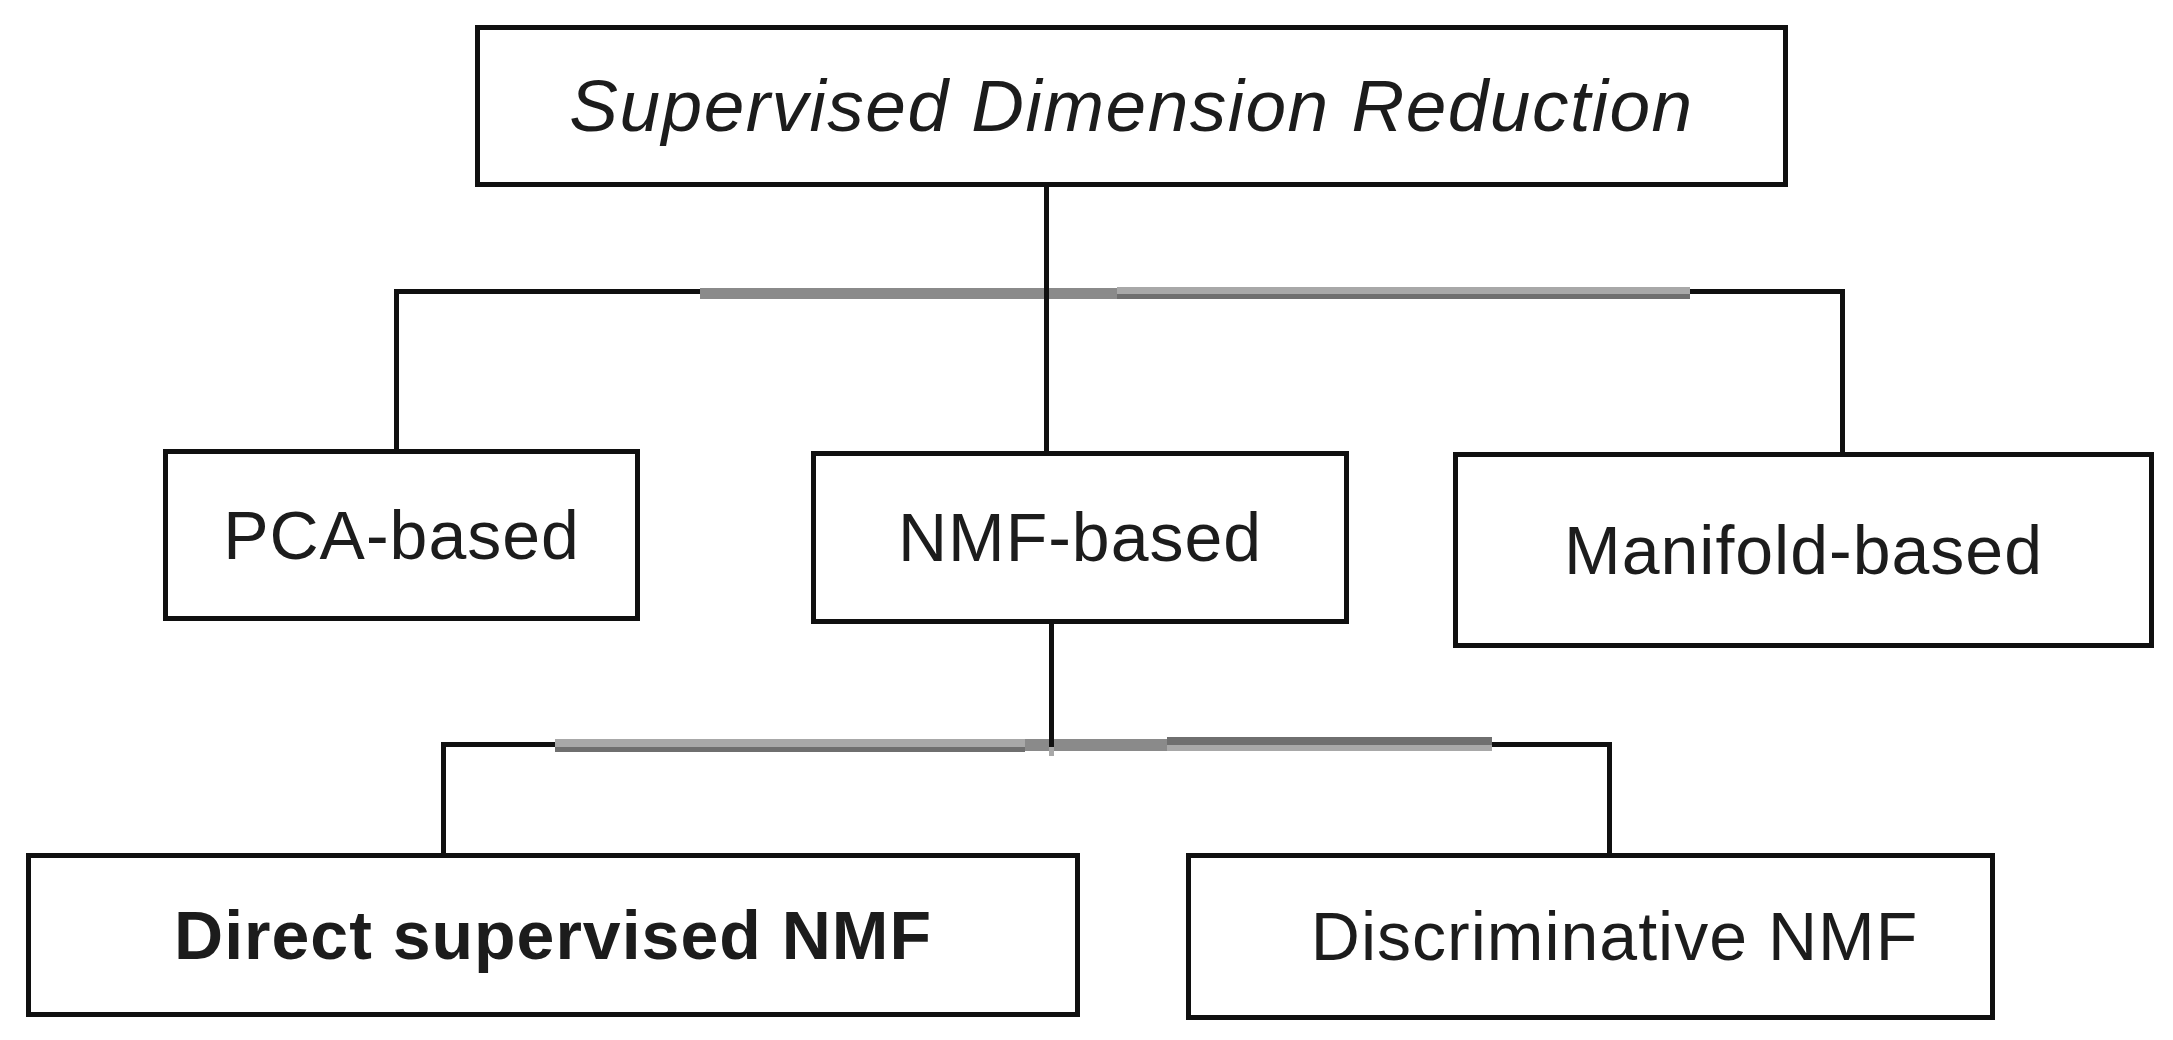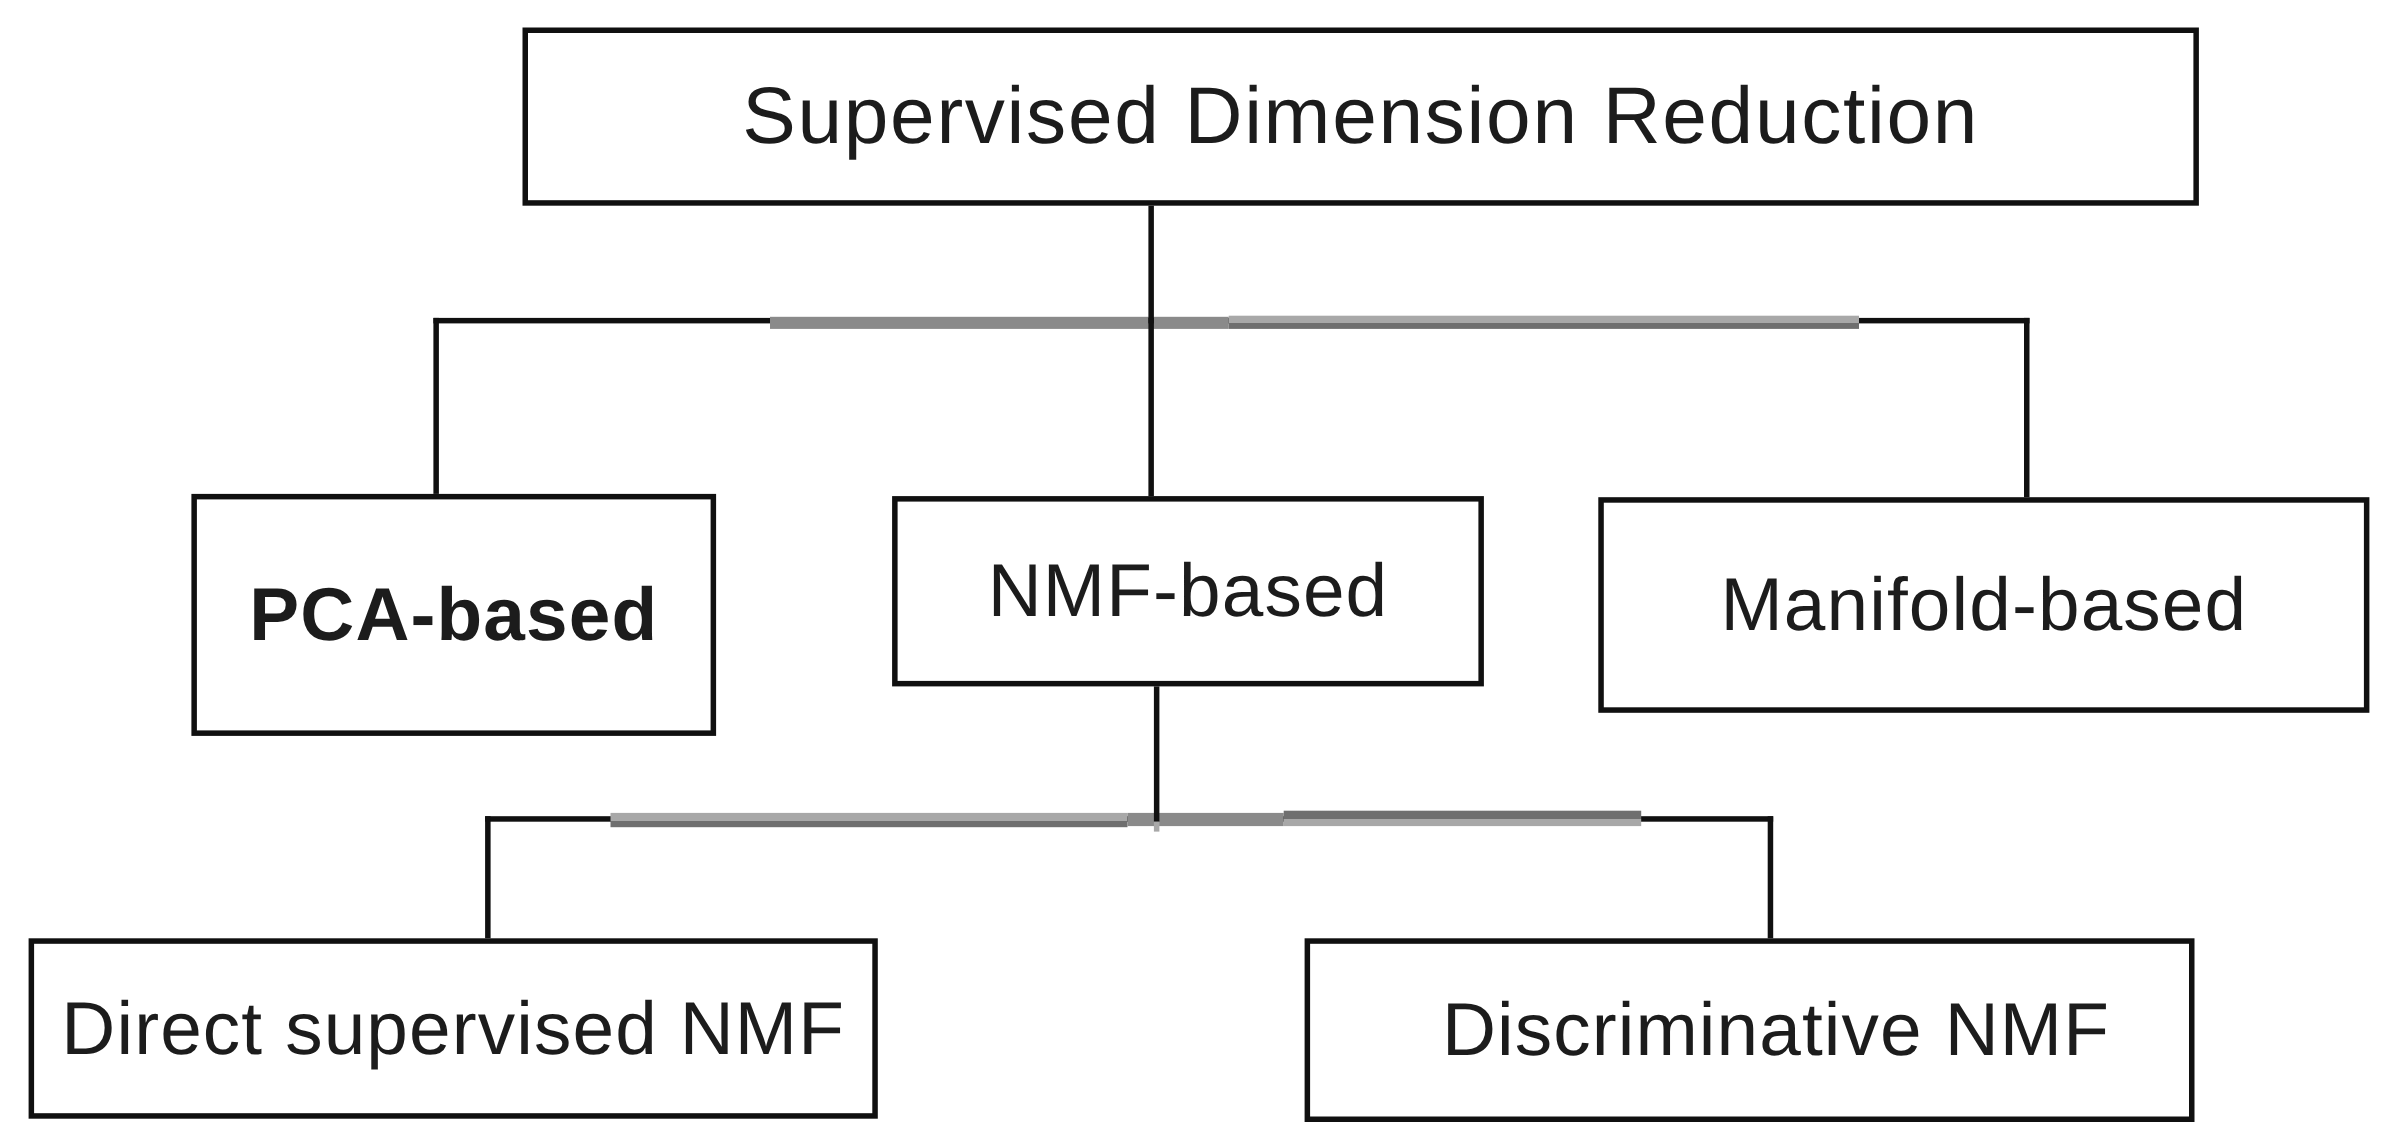--- a/index.html
+++ b/index.html
@@ -20,25 +20,25 @@
     align-items:center;
     justify-content:center;
     text-align:center;
     color:var(--text,#1c1c1c);
     z-index:4;
     letter-spacing:1px;
     font-size:68px;
     line-height:1.1;
     white-space:nowrap;
   }
-  .node-root{left:475px;top:25px;width:1524px;height:162px;font-size:73px;letter-spacing:1.5px;}
-  .node-pca{left:174px;top:449px;width:477px;height:220px;font-weight:bold;}
+  .node-root{left:475px;top:25px;width:1313px;height:162px;font-size:73px;letter-spacing:1.5px;font-style:italic;}
+  .node-pca{left:163px;top:449px;width:477px;height:172px;}
   .node-nmf{left:786px;top:451px;width:538px;height:173px;margin-left:25px;}
   .node-manifold{left:1453px;top:452px;width:701px;height:196px;}
-  .node-direct{left:26px;top:853px;width:772px;height:164px;}
+  .node-direct{left:26px;top:853px;width:1054px;height:164px;font-weight:bold;}
   .node-disc{left:1186px;top:853px;width:809px;height:167px;padding-left:48px;}
 
   .hline{position:absolute;background:var(--line,#101010);height:5px;z-index:1;}
   .vline{position:absolute;background:var(--line,#101010);width:5px;z-index:3;}
   .shade{position:absolute;z-index:2;}
 
   .h-branch1{left:394px;top:289px;width:1451px;}
   .h-branch2{left:441px;top:742px;width:1171px;}
 
   .v-root{left:1044px;top:185px;height:109px;}

